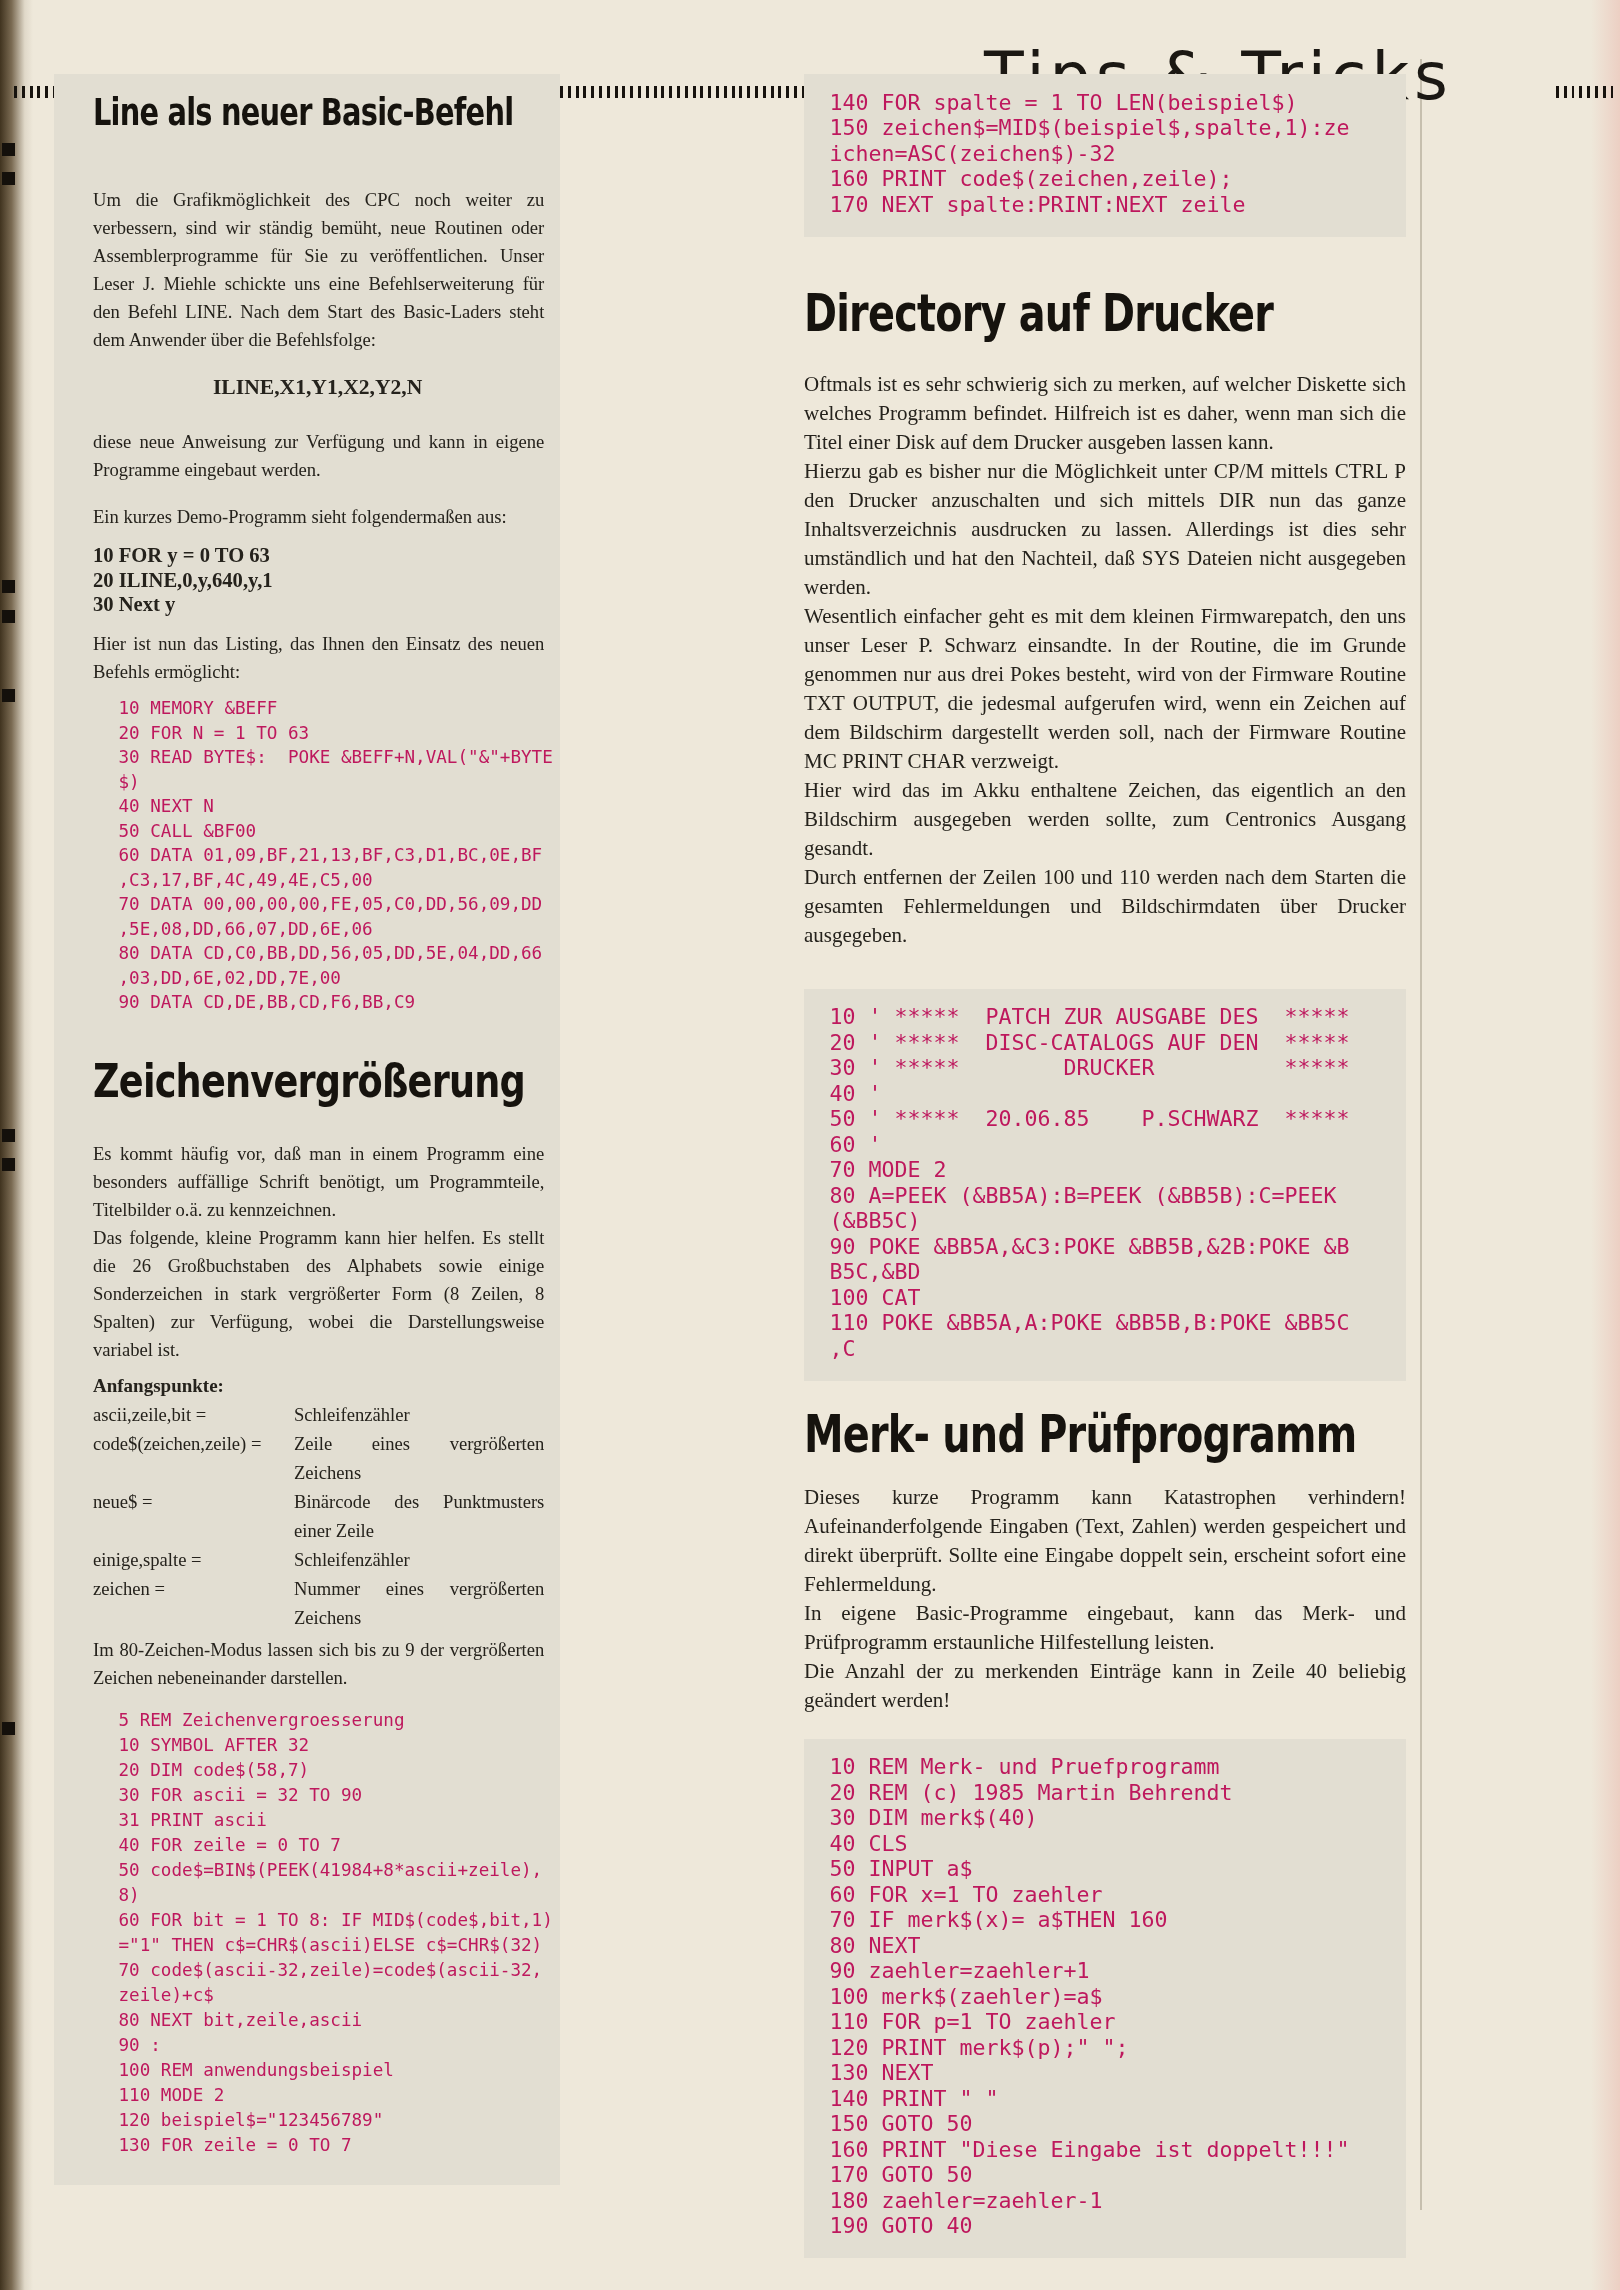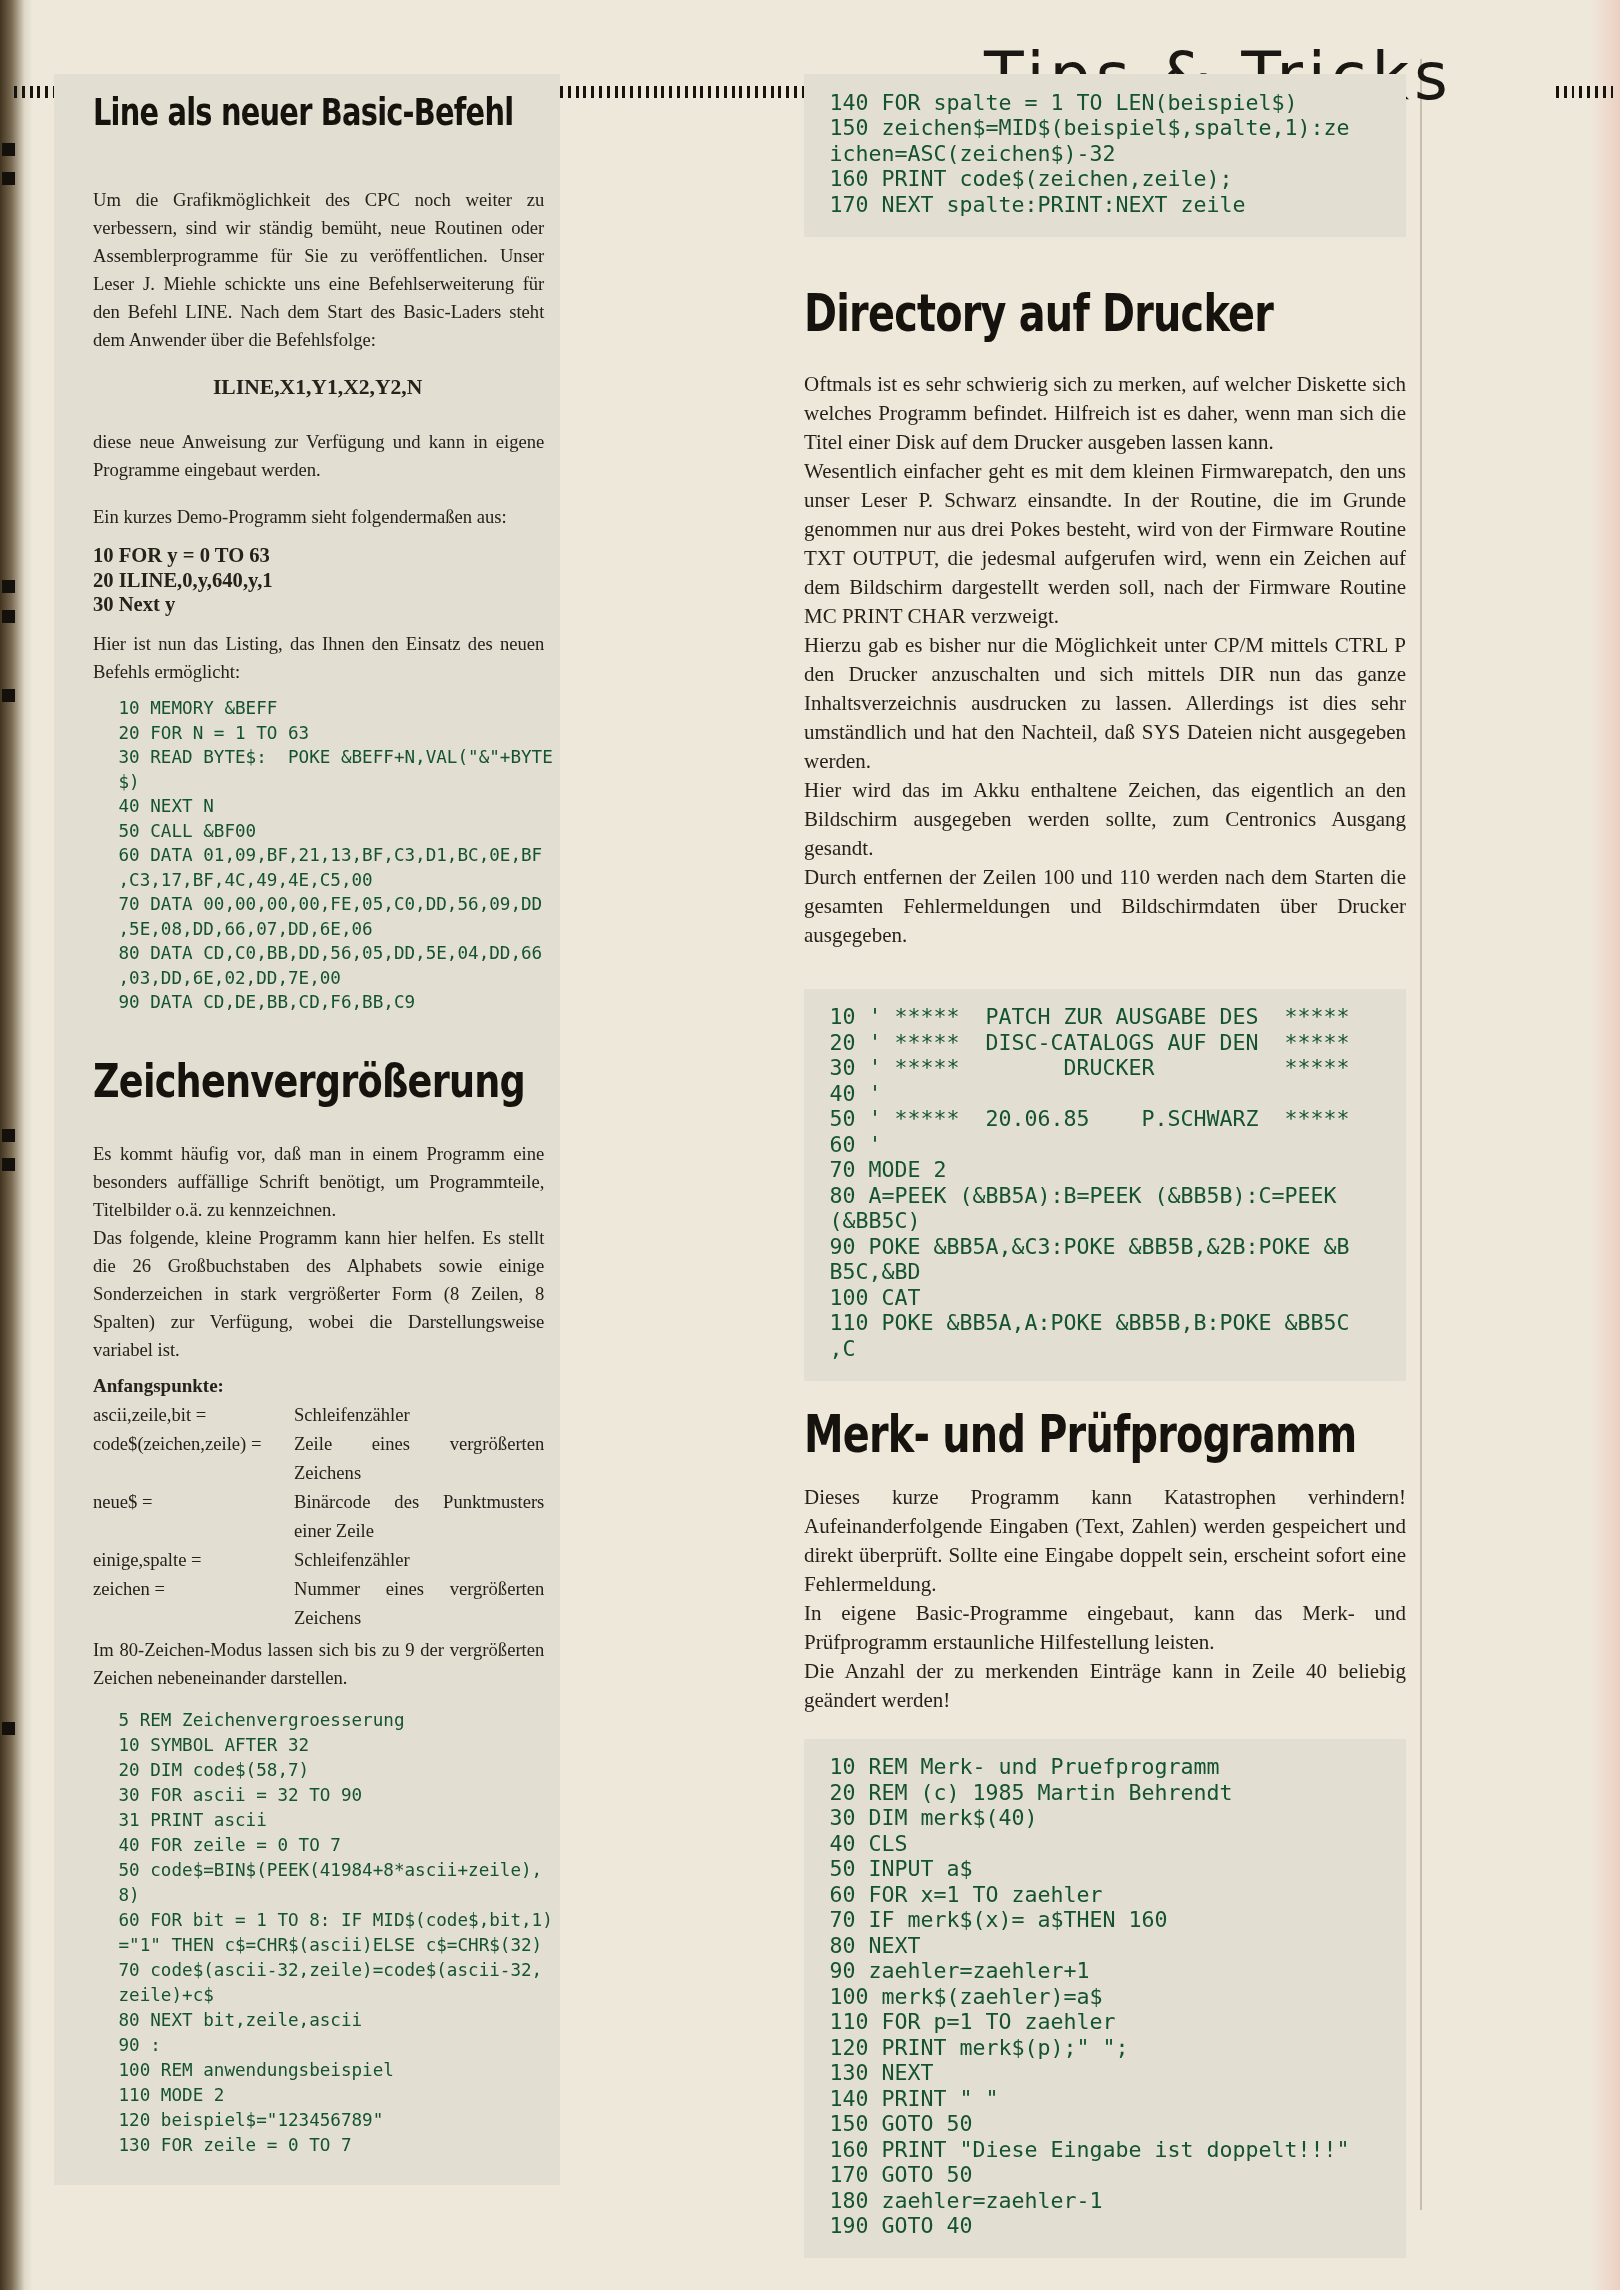--- a/index.html
+++ b/index.html
@@ -41,21 +41,21 @@
   .mt-intro{margin-top:51px;}
   .cmd{margin-top:21.6px;font-weight:bold;font-size:21.6px;text-align:center;padding-right:2px;}
   .mt-after{margin-top:27.4px;}
   .notes{margin-top:23.5px;font-weight:bold;font-size:19px;line-height:29px;
     text-align:center;padding-left:69px;white-space:pre-line;}
   .mt-demo-intro{margin-top:19.6px;}
   .demo{margin:11.8px 0 0 0;font-family:"Liberation Serif", serif;font-weight:bold;
     font-size:20.6px;line-height:24.5px;white-space:pre;}
   .mt-listing-intro{margin-top:13.7px;}
   
-  .mono{margin:0;font-family:"DejaVu Sans Mono", monospace;color:#14532d;white-space:pre;}
+  .mono{margin:0;font-family:"DejaVu Sans Mono", monospace;color:#be185d;white-space:pre;}
   .mono-left{font-size:17.6px;line-height:24.5px;margin-top:9.8px;margin-left:25.5px;}
   .mono-left2{font-size:17.6px;line-height:25px;margin-top:15.7px;margin-left:25.5px;}
   .mono-right{font-size:21.6px;line-height:25.5px;}
   .codebox{background:#e2ded2;padding:15.7px 11.8px 19.6px 25.5px;}
   .codebox.second{margin-top:39px;}
   .codebox.third{margin-top:23.5px;}
   
   .varhead{margin-top:7.8px;font-weight:bold;font-size:19px;line-height:29px;}
   .vargrid{display:grid;grid-template-columns:201px 1fr;font-size:18.6px;line-height:29px;}
   .vargrid .desc{text-align:justify;}
@@ -148,22 +148,22 @@
     <pre class="mono mono-right">140 FOR spalte = 1 TO LEN(beispiel$)
 150 zeichen$=MID$(beispiel$,spalte,1):ze
 ichen=ASC(zeichen$)-32
 160 PRINT code$(zeichen,zeile);
 170 NEXT spalte:PRINT:NEXT zeile</pre>
   </div>
 
   <h1 class="h h-dir">Directory auf Drucker</h1>
   <div class="dir-paras">
     <p class="rbody">Oftmals ist es sehr schwierig sich zu merken, auf welcher Diskette sich welches Programm befindet. Hilfreich ist es daher, wenn man sich die Titel einer Disk auf dem Drucker ausgeben lassen kann.</p>
+    <p class="rbody">Hierzu gab es bisher nur die Möglichkeit unter CP/M mittels CTRL P den Drucker anzuschalten und sich mittels DIR nun das ganze Inhaltsverzeichnis ausdrucken zu lassen. Allerdings ist dies sehr umständlich und hat den Nachteil, daß SYS Dateien nicht ausgegeben werden.</p>
     <p class="rbody">Wesentlich einfacher geht es mit dem kleinen Firmwarepatch, den uns unser Leser P. Schwarz einsandte. In der Routine, die im Grunde genommen nur aus drei Pokes besteht, wird von der Firmware Routine TXT OUTPUT, die jedesmal aufgerufen wird, wenn ein Zeichen auf dem Bildschirm dargestellt werden soll, nach der Firmware Routine MC PRINT CHAR verzweigt.</p>
-    <p class="rbody">Hierzu gab es bisher nur die Möglichkeit unter CP/M mittels CTRL P den Drucker anzuschalten und sich mittels DIR nun das ganze Inhaltsverzeichnis ausdrucken zu lassen. Allerdings ist dies sehr umständlich und hat den Nachteil, daß SYS Dateien nicht ausgegeben werden.</p>
     <p class="rbody">Hier wird das im Akku enthaltene Zeichen, das eigentlich an den Bildschirm ausgegeben werden sollte, zum Centronics Ausgang gesandt.</p>
     <p class="rbody">Durch entfernen der Zeilen 100 und 110 werden nach dem Starten die gesamten Fehlermeldungen und Bildschirmdaten über Drucker ausgegeben.</p>
   </div>
   <div class="codebox second">
     <pre class="mono mono-right">10 ' *****  PATCH ZUR AUSGABE DES  *****
 20 ' *****  DISC-CATALOGS AUF DEN  *****
 30 ' *****        DRUCKER          *****
 40 '
 50 ' *****  20.06.85    P.SCHWARZ  *****
 60 '

